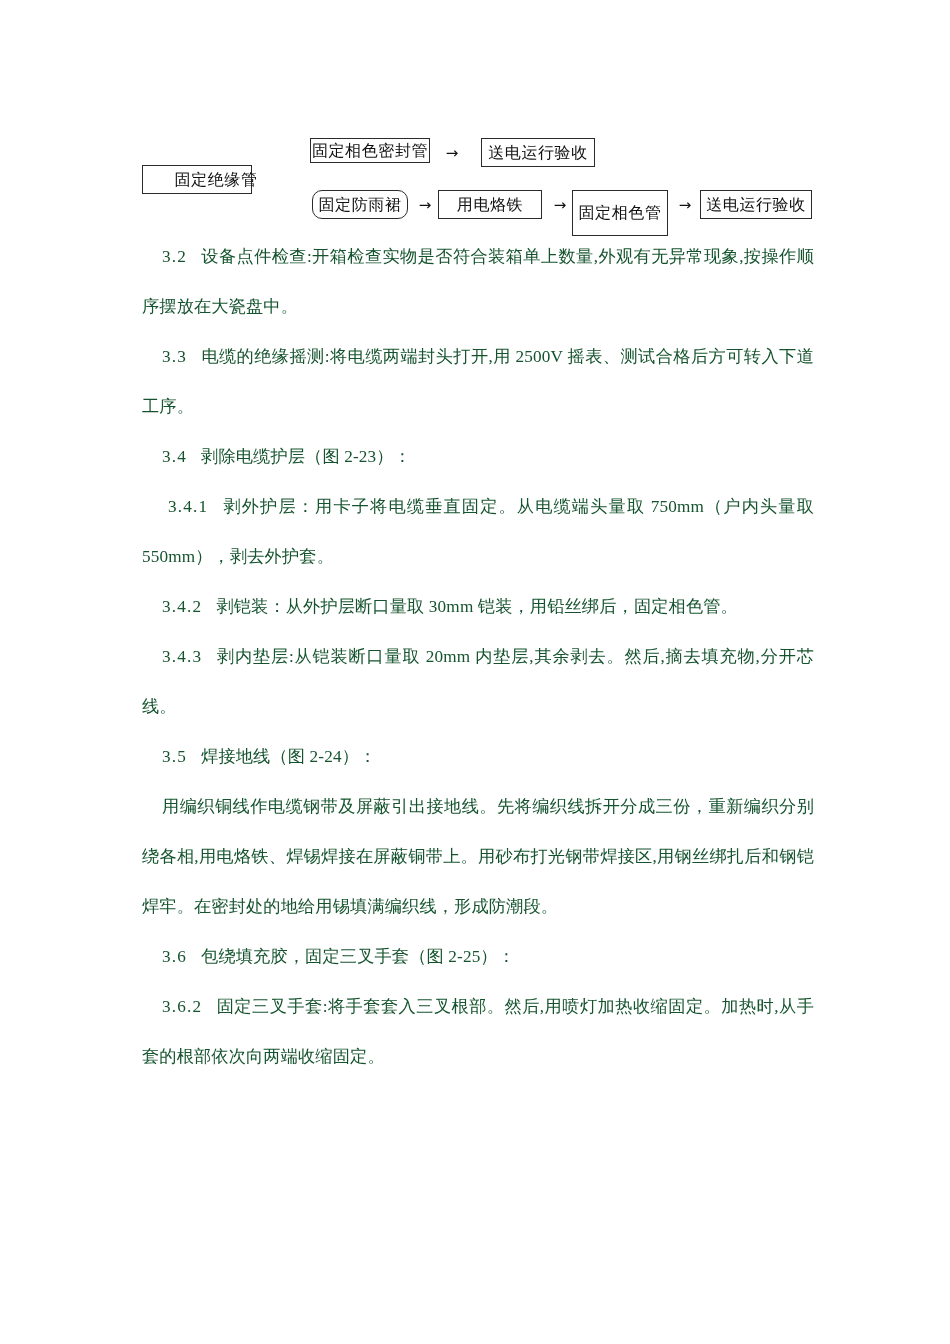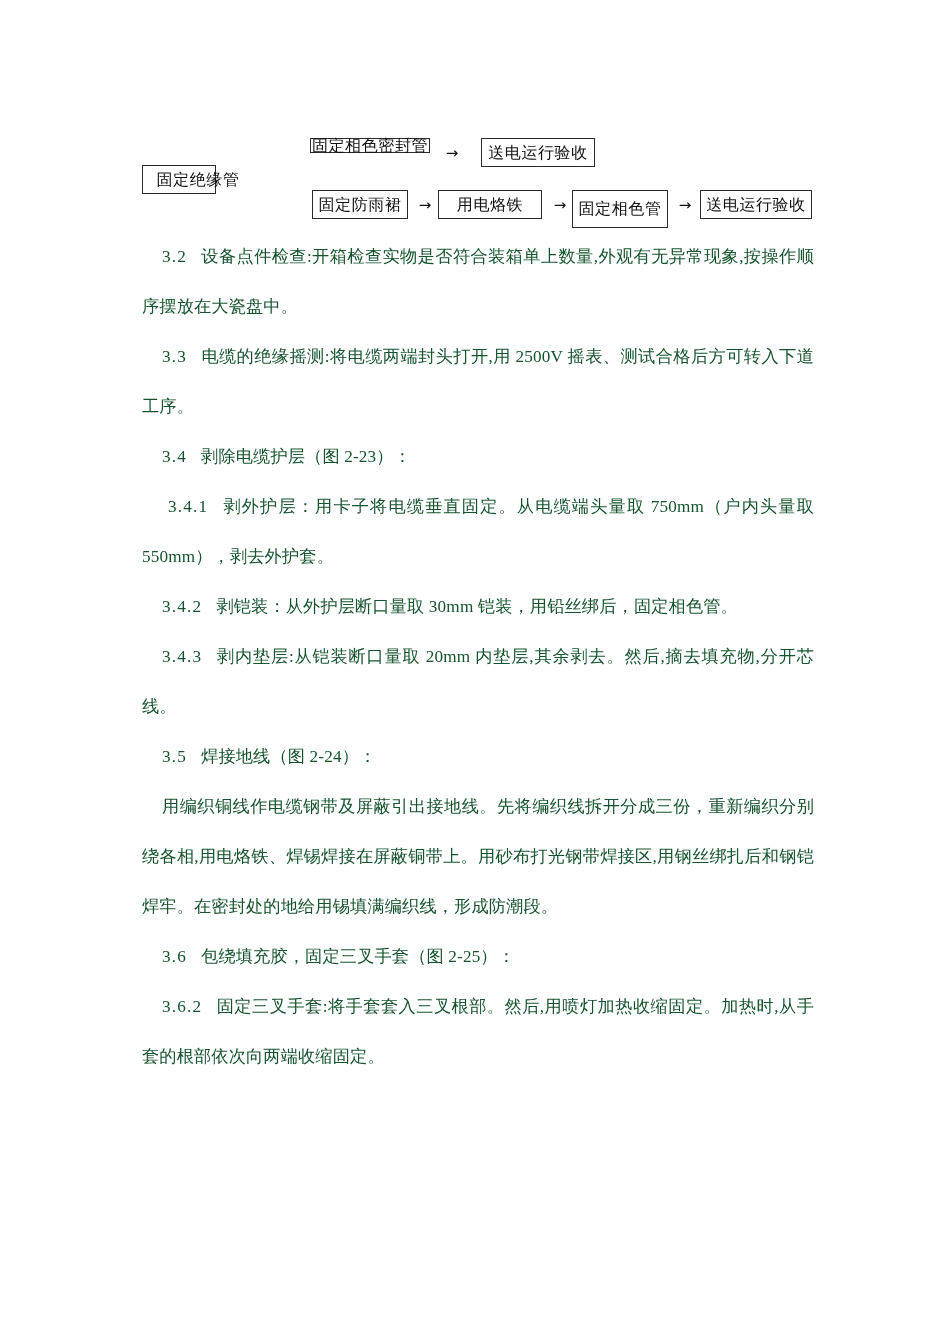--- a/index.html
+++ b/index.html
@@ -50,31 +50,31 @@
   .flow-arrow {
     position: absolute;
     font-size: 15px;
     line-height: 1;
     color: #111;
     text-align: center;
     font-family: "DejaVu Sans", sans-serif;
   }
 
   
-  #box-gdjyg   { left: 142px; top: 165px; width: 74px;  height: 29px; padding-left: 38px; }
+  #box-gdjyg   { left: 142px; top: 165px; width: 110px;  height: 29px; padding-left: 38px; }
 
-  #box-gdxsmfg { left: 310px; top: 138px; width: 120px; height: 15px; }
+  #box-gdxsmfg { left: 310px; top: 138px; width: 120px; height: 25px; }
   #arr-r1-1    { left: 434px; top: 146px; width: 36px;  }
   #box-sdyxys1 { left: 481px; top: 138px; width: 114px; height: 29px; }
 
-  #box-gdfyq   { left: 312px; top: 190px; width: 96px;  height: 29px; }
+  #box-gdfyq   { left: 312px; top: 190px; width: 96px;  height: 29px; border-radius: 10px; }
   #arr-r2-1    { left: 410px; top: 198px; width: 30px;  }
   #box-gdmfg   { left: 438px; top: 190px; width: 104px; height: 29px; }
   #arr-r2-2    { left: 545px; top: 198px; width: 30px;  }
-  #box-gdxsg   { left: 572px; top: 190px; width: 96px;  height: 38px; }
+  #box-gdxsg   { left: 572px; top: 190px; width: 96px;  height: 46px; }
   #arr-r2-3    { left: 670px; top: 198px; width: 30px;  }
   #box-sdyxys2 { left: 700px; top: 190px; width: 112px; height: 29px; }
 
   
   .body-text {
     position: absolute;
     left: 142px;
     top: 232px;
     width: 672px;
   }

